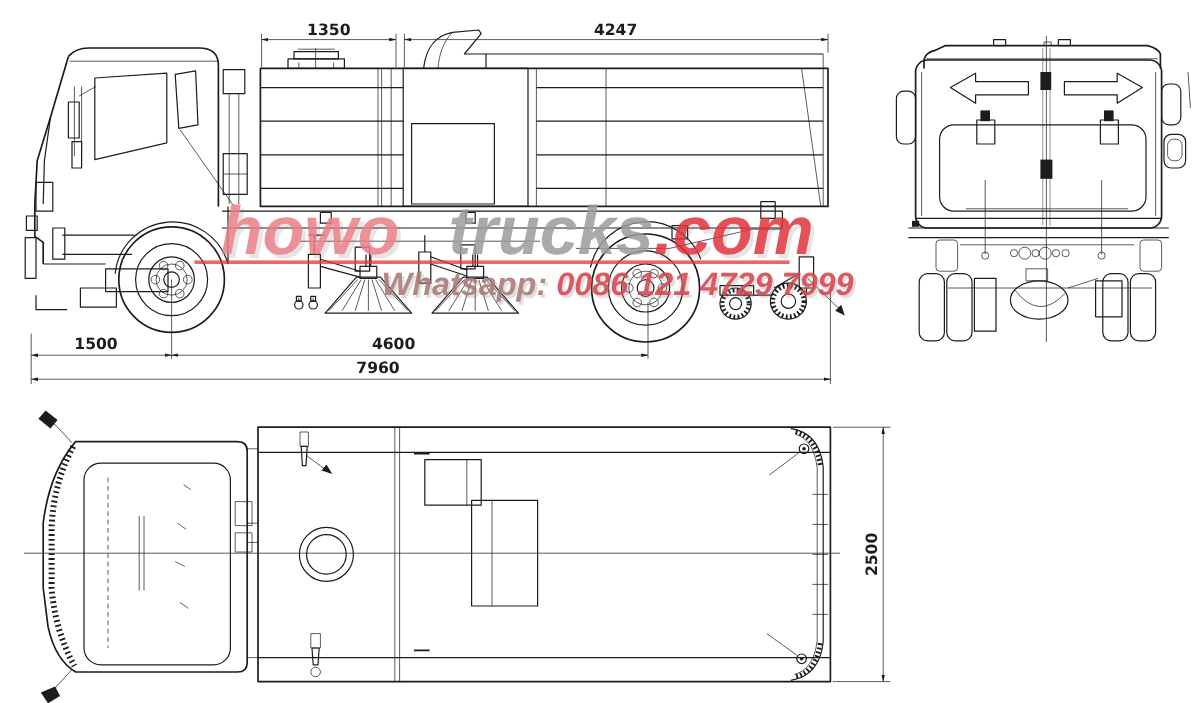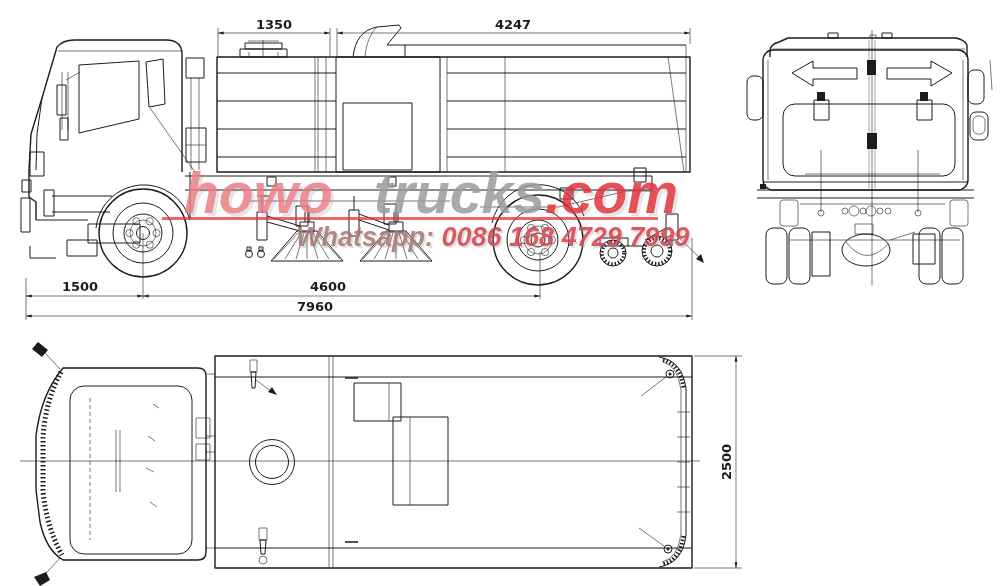--- a/index.html
+++ b/index.html
@@ -14,21 +14,21 @@
   
   .wm-big{position:absolute;left:160px;top:160px;font-size:57px;font-weight:bold;font-style:italic;
           letter-spacing:0px;white-space:nowrap;opacity:0.85;z-index:5;}
   .wm-red1{color:#e97e85;text-shadow:3px 3px 0 rgba(130,130,130,0.25);margin-left:24px;}
   .wm-gray{color:#9c9c9c;margin-left:41px;}
   .wm-red2{color:#e0333c;text-shadow:3px 3px 0 rgba(130,130,130,0.25);}
   .wm-underline{position:absolute;left:162px;top:217px;width:496px;height:3px;background:#e0333c;
           opacity:0.75;z-index:5;}
   .wm-contact{position:absolute;left:296px;top:222px;font-size:27px;font-weight:bold;font-style:italic;
           white-space:nowrap;opacity:0.9;z-index:5;}
-  .wm-label{color:#aa7b77;text-shadow:2px 2px 0 rgba(140,140,140,0.3);}
+  .wm-label{color:#aa7b77;text-shadow:2px 2px 0 rgba(140,140,140,0.3);padding-left:22px;}
   .wm-number{color:#d84850;text-shadow:2px 2px 0 rgba(140,140,140,0.3);}
 </style>
 </head>
 <body>
 
 <div class="stage">
 
 <svg width="1000" height="586" viewBox="0 0 1000 586">
   <defs>
     <marker id="arr" viewBox="0 0 10 6" refX="9.5" refY="3" markerWidth="10" markerHeight="6" orient="auto-start-reverse">
@@ -341,16 +341,16 @@
     </g>
   </g>
 </svg>
 
 <div class="wm-big">
   <span class="wm-red1">howo</span><span class="wm-gray">trucks</span><span class="wm-red2">.com</span>
 </div>
 <div class="wm-underline"></div>
 <div class="wm-contact">
   <span class="wm-label">Whatsapp:</span>
-  <span class="wm-number">0086 168 4729 7999</span>
+  <span class="wm-number">0086 121 4729 7999</span>
 </div>
 
 </div>
 
 </body></html>

